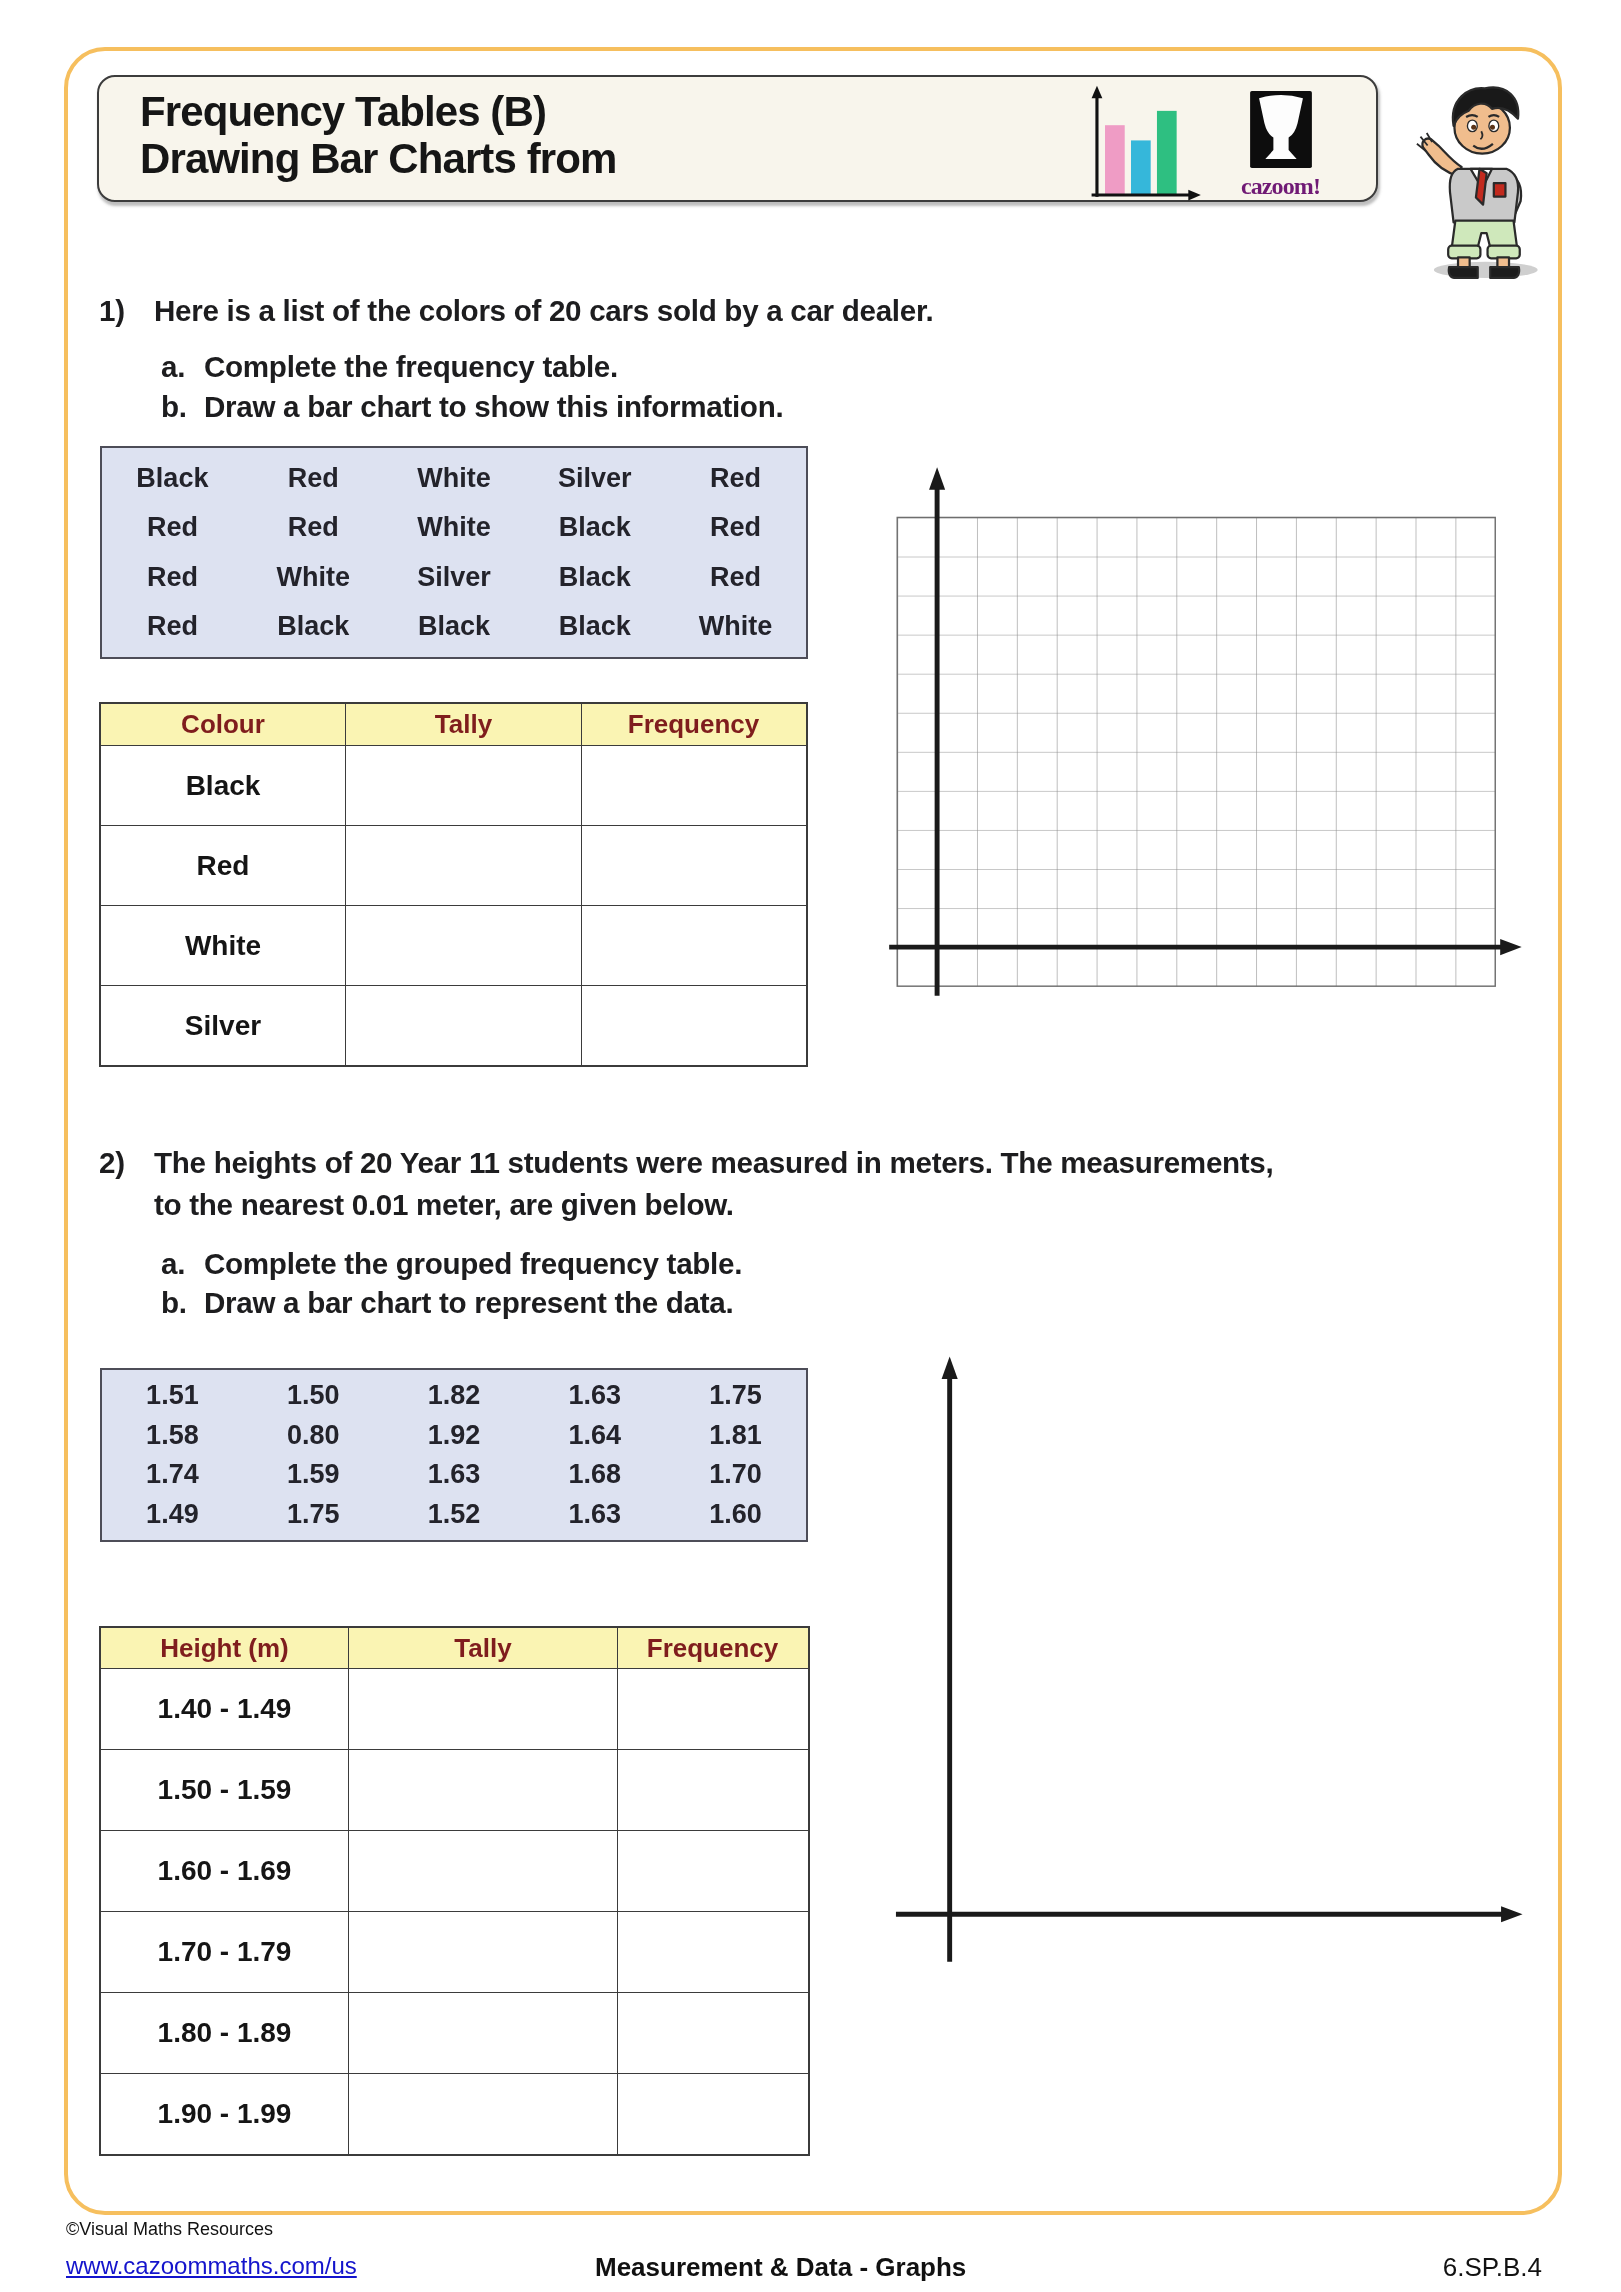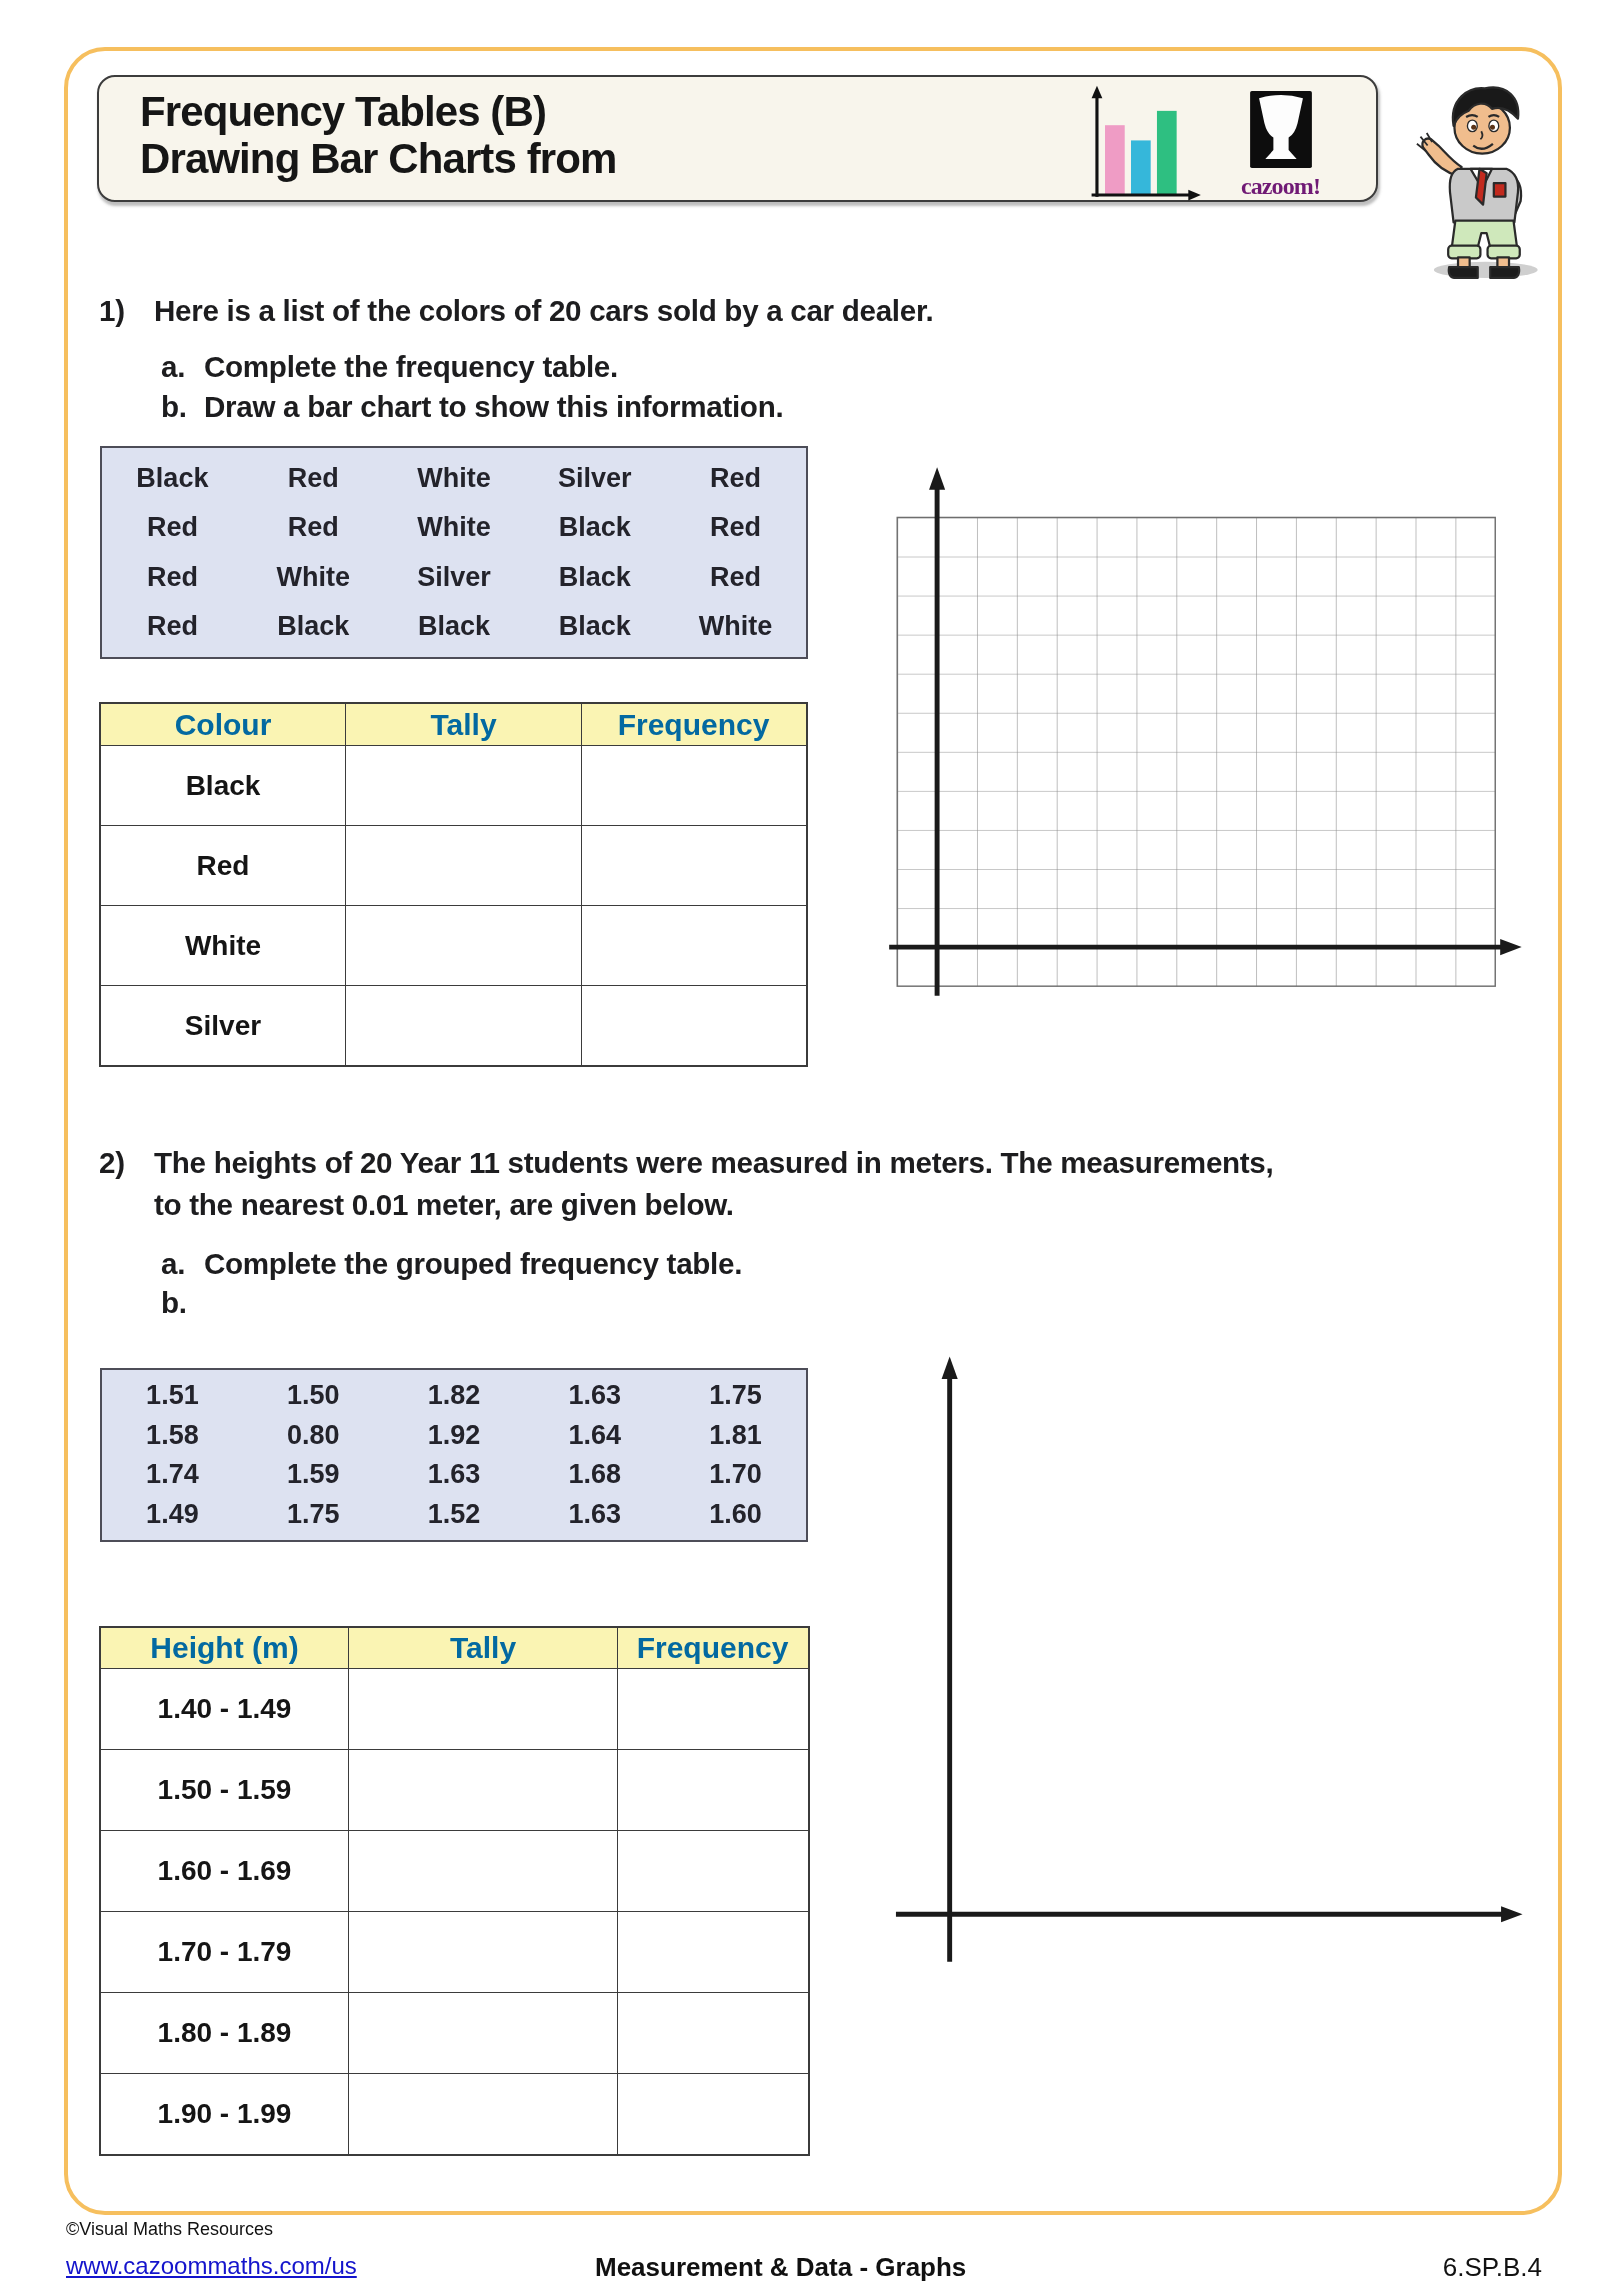--- a/index.html
+++ b/index.html
@@ -31,21 +31,21 @@
   .bt-row { display:flex; }
   .bt-cell { flex:1; text-align:center; font-weight:bold; font-size:27px; color:#23232b; }
 
   
   .ftable { border:2.7px solid #3b3b3b; background:#ffffff; }
   .frow { display:grid; grid-template-columns:var(--c1) var(--c2) var(--c3); }
   .frow + .frow { border-top:1.8px solid #3b3b3b; }
   .fcell { border-left:1.8px solid #3b3b3b; display:flex; align-items:center; justify-content:center; }
   .fcell:first-child { border-left:none; }
   .fhead { background:#faf4b3; }
-  .fhead .fcell { font-weight:bold; font-size:30px; color:#0369a1; }
+  .fhead .fcell { font-weight:bold; font-size:26px; color:#7f1d1d; }
   .flabel { font-weight:bold; font-size:28px; color:#151515; }
 
   
   .foot { color:#111; font-size:18px; }
   .link { color:#1414cc; text-decoration:underline; font-size:24px; }
   .foot-mid, .foot-code { color:#111; font-size:26px; }
 </style>
 </head>
 <body>
 
@@ -193,20 +193,21 @@
     <line x1="8" y1="542.6" x2="694" y2="542.6" stroke="#1a1a1a" stroke-width="5.5"></line>
     <polygon points="714,542.6 690,533.6 690,551.6" fill="#1a1a1a"></polygon>
   </svg>
 
   <div class="abs qtext" style="left:99px; top:1146px;">2)</div>
   <div class="abs qtext" style="left:154px; top:1146px;">The heights of 20 Year 11 students were measured in meters. The measurements,</div>
   <div class="abs qtext" style="left:154px; top:1188px;">to the nearest 0.01 meter, are given below.</div>
   <div class="abs qtext" style="left:161px; top:1247px;">a.</div>
   <div class="abs qtext" style="left:204px; top:1247px;">Complete the grouped frequency table.</div>
   <div class="abs qtext" style="left:161px; top:1286px;">b.</div>
+  <div class="abs qtext" style="left:204px; top:1286px;">Draw a bar chart to represent the data.</div>
 
   <div class="abs bluetable" style="left:100px; top:1368px; width:708px; height:174px;">
     <div class="bt-row">
       <span class="bt-cell">1.51</span>
       <span class="bt-cell">1.50</span>
       <span class="bt-cell">1.82</span>
       <span class="bt-cell">1.63</span>
       <span class="bt-cell">1.75</span>
     </div>
     <div class="bt-row">

